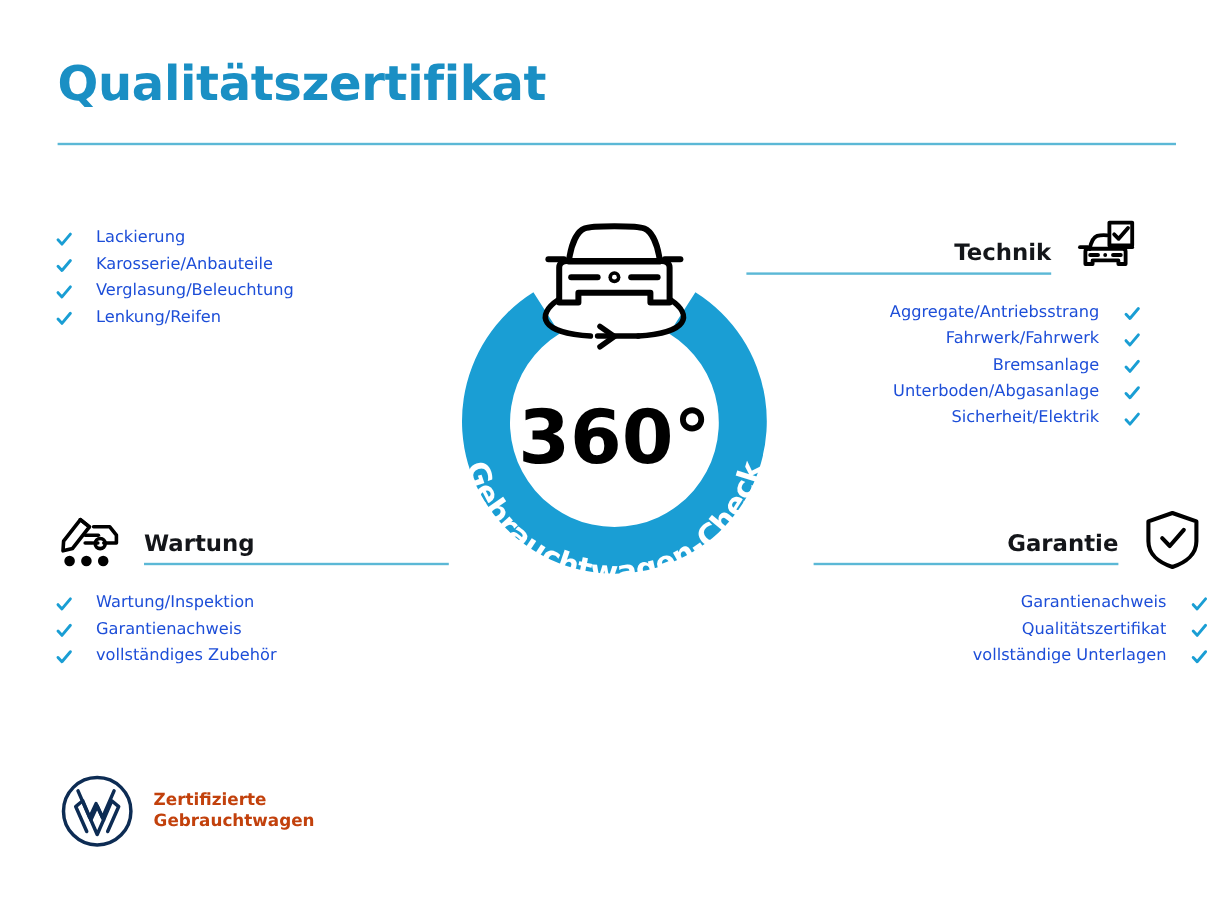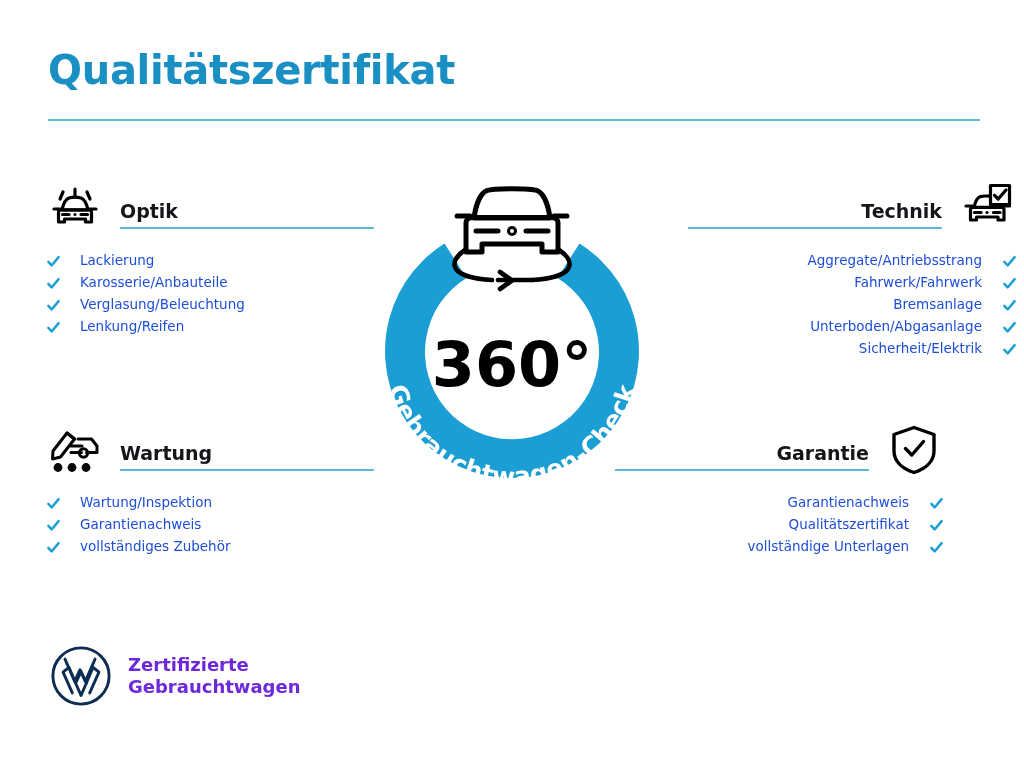--- a/index.html
+++ b/index.html
@@ -37,22 +37,22 @@
     height: 2px;
     background: #5bb8d6;
   }
 
   
   .section {
     position: absolute;
   }
   .sec-optik   { left: 44px;  top: 176px; width: 330px; }
   .sec-wartung { left: 44px;  top: 418px; width: 330px; }
-  .sec-technik { left: 688px; top: 176px; width: 330px; }
-  .sec-garantie{ left: 615px; top: 418px; width: 330px; }
+  .sec-technik { left: 622px; top: 176px; width: 330px; }
+  .sec-garantie{ left: 678px; top: 418px; width: 330px; }
 
   .sec-head {
     display: flex;
     align-items: flex-start;
     height: 62px;
   }
   .sec-head.right { flex-direction: row-reverse; }
 
   .sec-icon {
     width: 62px;
@@ -135,54 +135,34 @@
     position: absolute;
     left: 50px;
     top: 645px;
     display: flex;
     align-items: center;
   }
   .vw-mark { width: 62px; height: 62px; flex: 0 0 62px; }
   .vw-mark svg { display: block; }
   .vw-text {
     margin-left: 16px;
-    font-size: 18px;
+    font-size: 14px;
     font-weight: bold;
     line-height: 1.22;
-    color: #6d28d9;
+    color: #c2410c;
     white-space: nowrap;
   }
 </style>
 </head>
 <body>
 
 <div class="page-title">Qualitätszertifikat</div>
 <div class="title-rule"></div>
 
 <div class="section sec-optik">
-  <div class="sec-head">
-    <div class="sec-icon">
-      <svg width="56" height="56" viewBox="0 0 56 56" fill="none" stroke="#000" stroke-width="3.2" stroke-linecap="round" stroke-linejoin="round">
-        <path d="M13 20 L16 13"></path>
-        <path d="M28 18 L28 10"></path>
-        <path d="M43 20 L40 13"></path>
-        <path d="M13.5 30 L7 30"></path>
-        <path d="M42.5 30 L49 30"></path>
-        <path d="M15 31 C16.5 24 19 20 22 19 C25 18.2 31 18.2 34 19 C37 20 39.5 24 41 31 Z"></path>
-        <path d="M11.5 33 C11.5 31.6 12.6 30.8 14 30.8 L42 30.8 C43.4 30.8 44.5 31.6 44.5 33 L44.5 43 L38.5 43 L38.5 40 L17.5 40 L17.5 43 L11.5 43 Z"></path>
-        <path d="M15.5 35.5 L22 35.5"></path>
-        <path d="M34 35.5 L40.5 35.5"></path>
-        <circle cx="28" cy="35.5" r="1.6" fill="#000" stroke="none"></circle>
-      </svg>
-    </div>
-    <div class="head-text-wrap">
-      <div class="sec-title">Optik</div>
-      <div class="sec-rule"></div>
-    </div>
-  </div>
   <ul class="check-list list-left">
     <li>
       <span class="chk">
         <svg width="15" height="15" viewBox="0 0 16 16" fill="none" stroke="#1a9ed4" stroke-width="2.6" stroke-linecap="round" stroke-linejoin="round">
             <path d="M2.5 8.4 L6 12.2 L13.5 3.3"></path>
           </svg>
       </span>
       <span>Lackierung</span>
     </li>
     <li>

